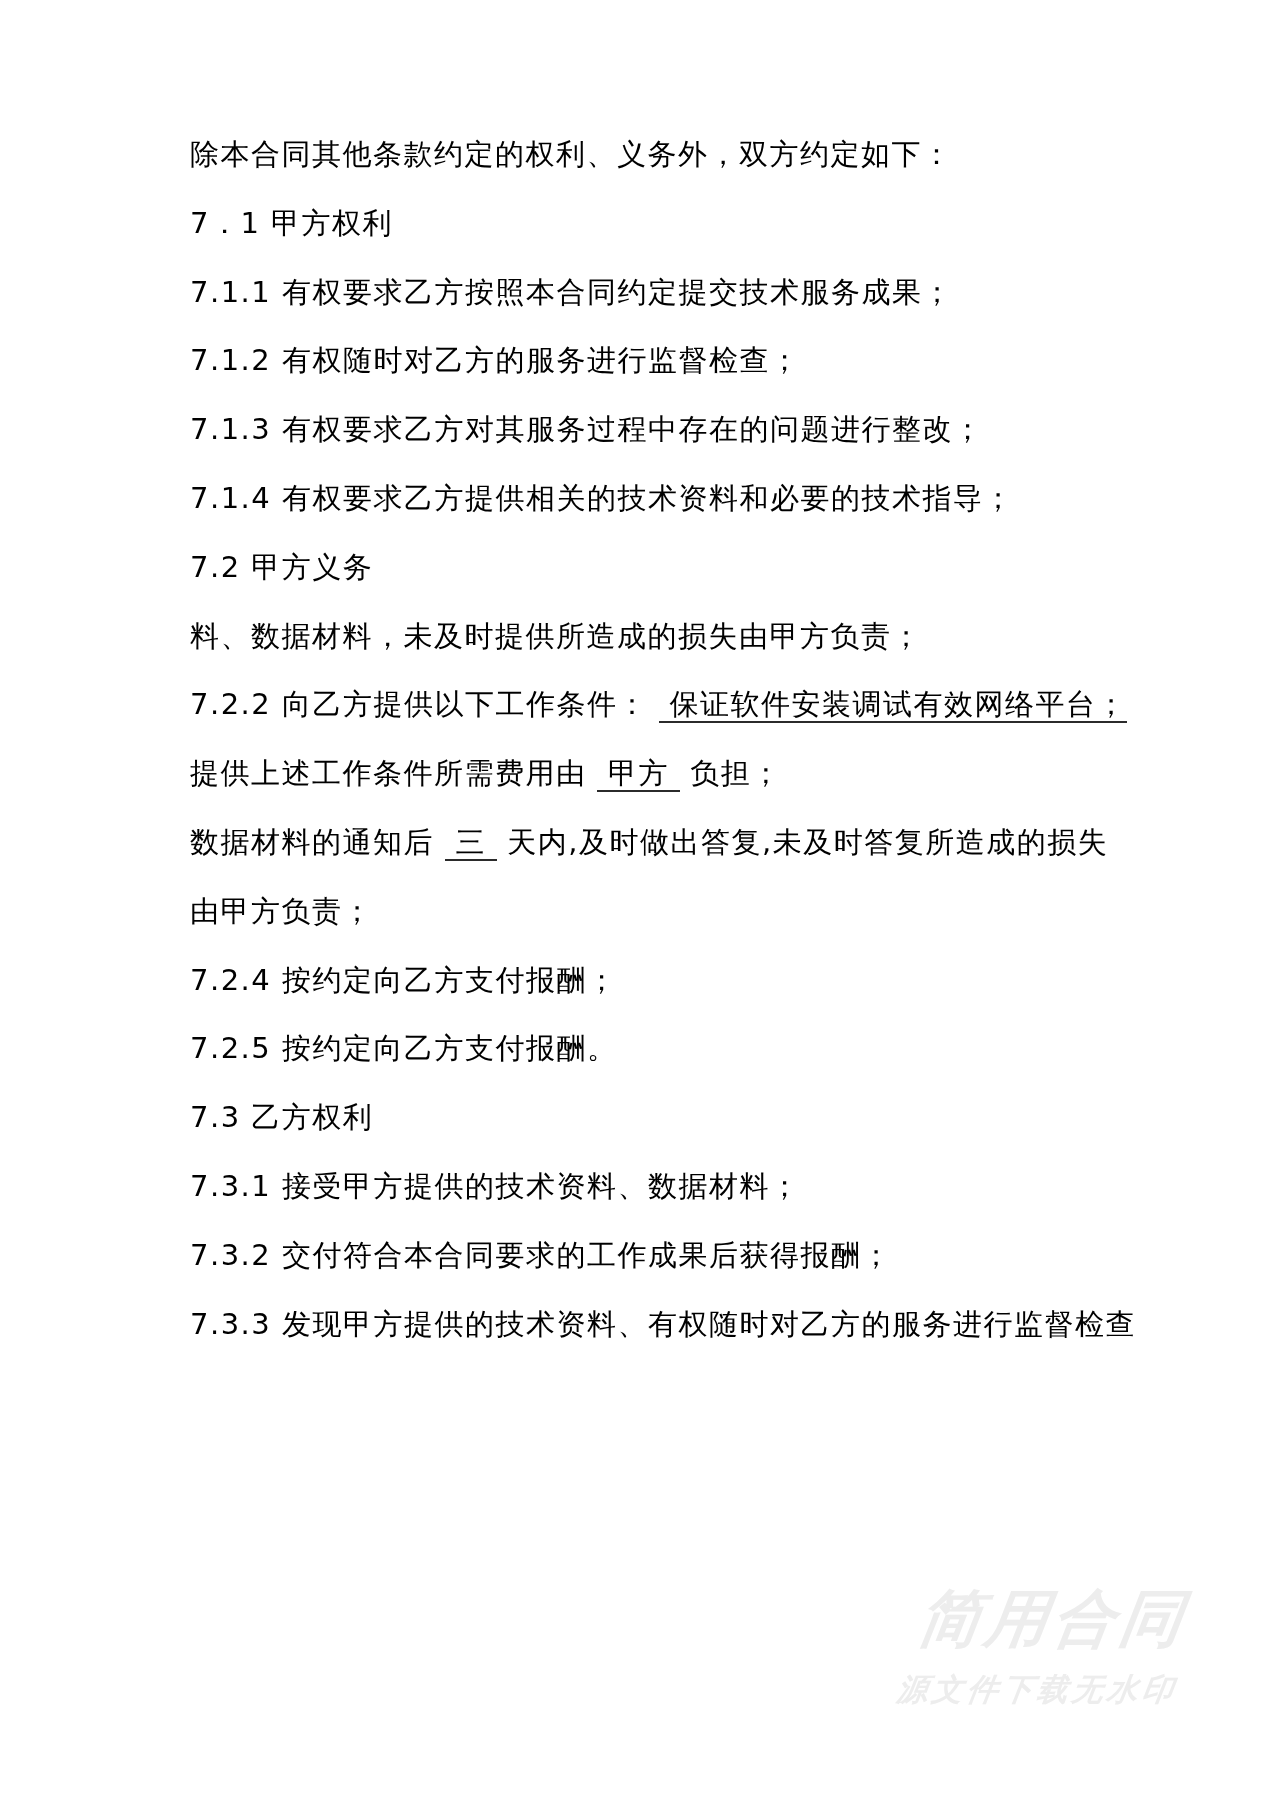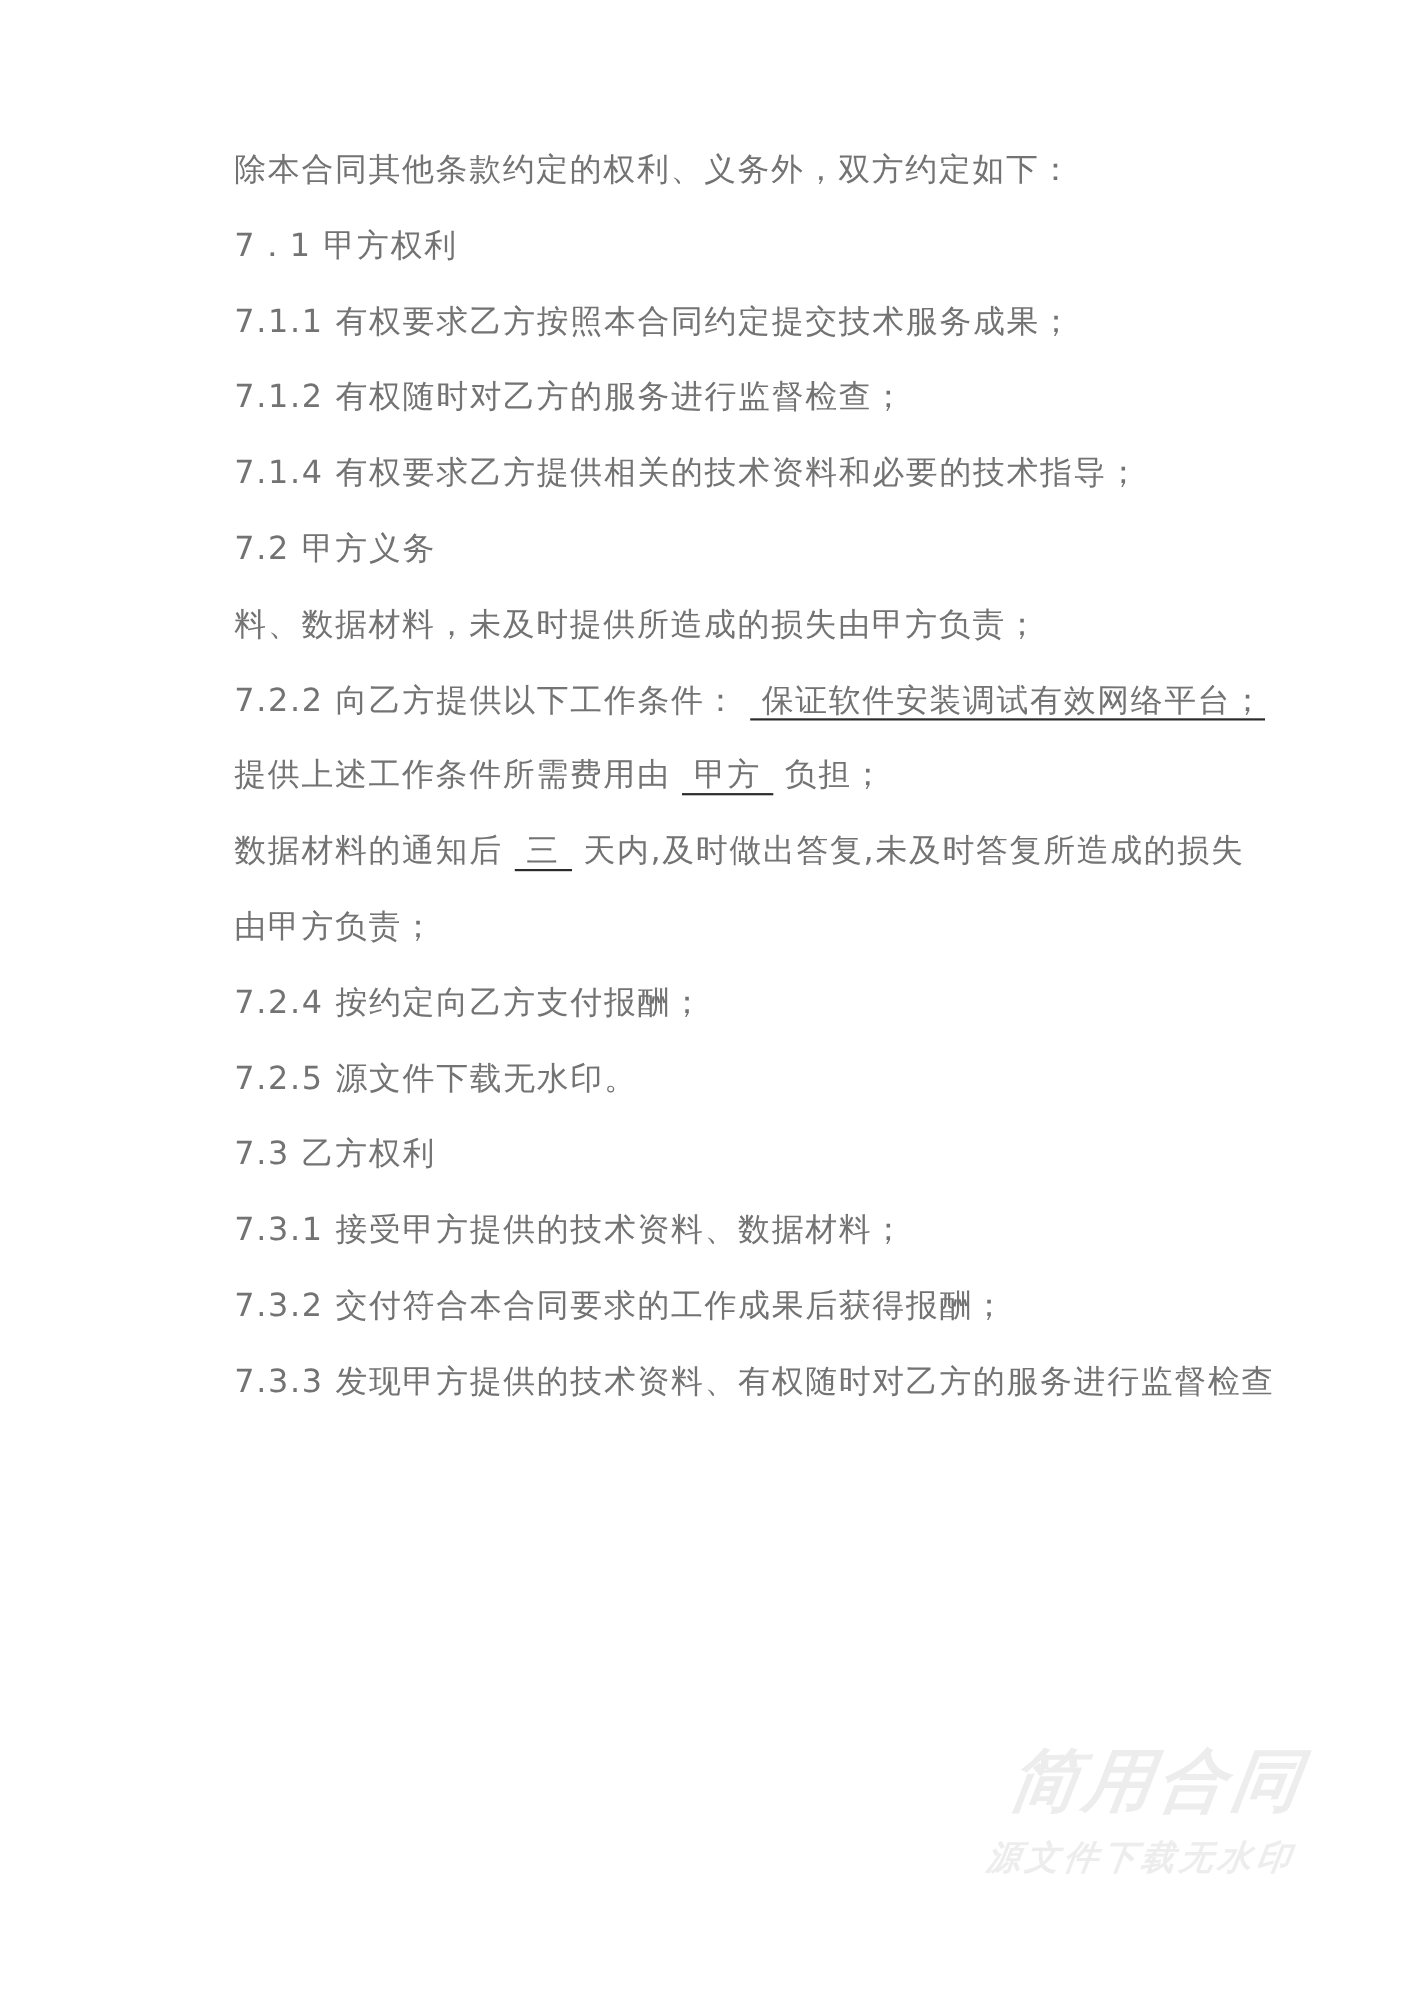--- a/index.html
+++ b/index.html
@@ -19,24 +19,23 @@
     position: absolute;
     left: 190px;
     top: 120px;
     width: 980px;
   }
   .line {
     line-height: 68.8px;
     height: 68.8px;
     white-space: pre;
     font-size: 29px;
-    color: #737373;
+    color: #000000;
     letter-spacing: 1.5px;
     font-weight: 400;
-    margin-left: 23px;
   }
   .line span { white-space: pre; }
   .u {
     border-bottom: 2px solid #2b2b2b;
   }
   .watermark {
     position: absolute;
     top: 1588px;
     right: 105px;
     text-align: right;
@@ -61,29 +60,30 @@
 </style>
 </head>
 <body>
 
 <div class="page">
   <div class="content" id="contract-body" style="color: rgb(31, 31, 31);">
       <div class="line"><span>除本合同其他条款约定的权利、义务外，双方约定如下：</span></div>
       <div class="line"><span>7．1 甲方权利</span></div>
       <div class="line"><span>7.1.1 有权要求乙方按照本合同约定提交技术服务成果；</span></div>
       <div class="line"><span>7.1.2 有权随时对乙方的服务进行监督检查；</span></div>
+      <div class="line"><span>7.1.3 有权要求乙方对其服务过程中存在的问题进行整改；</span></div>
       <div class="line"><span>7.1.4 有权要求乙方提供相关的技术资料和必要的技术指导；</span></div>
       <div class="line"><span>7.2 甲方义务</span></div>
       <div class="line"><span>料、数据材料，未及时提供所造成的损失由甲方负责；</span></div>
       <div class="line"><span>7.2.2 向乙方提供以下工作条件： </span><span class="u"> 保证软件安装调试有效网络平台；</span></div>
       <div class="line"><span>提供上述工作条件所需费用由 </span><span class="u"> 甲方 </span><span> 负担；</span></div>
       <div class="line"><span>数据材料的通知后 </span><span class="u"> 三 </span><span> 天内,及时做出答复,未及时答复所造成的损失</span></div>
       <div class="line"><span>由甲方负责；</span></div>
       <div class="line"><span>7.2.4 按约定向乙方支付报酬；</span></div>
-      <div class="line"><span>7.2.5 源文件下载无水印。</span></div>
+      <div class="line"><span>7.2.5 按约定向乙方支付报酬。</span></div>
       <div class="line"><span>7.3 乙方权利</span></div>
       <div class="line"><span>7.3.1 接受甲方提供的技术资料、数据材料；</span></div>
       <div class="line"><span>7.3.2 交付符合本合同要求的工作成果后获得报酬；</span></div>
       <div class="line"><span>7.3.3 发现甲方提供的技术资料、有权随时对乙方的服务进行监督检查</span></div>
     </div>
   <div class="watermark" id="watermark" style="color: rgb(237, 237, 237);">
     <div class="wm-title">简用合同</div>
     <div class="wm-sub">源文件下载无水印</div>
   </div>
 </div>

